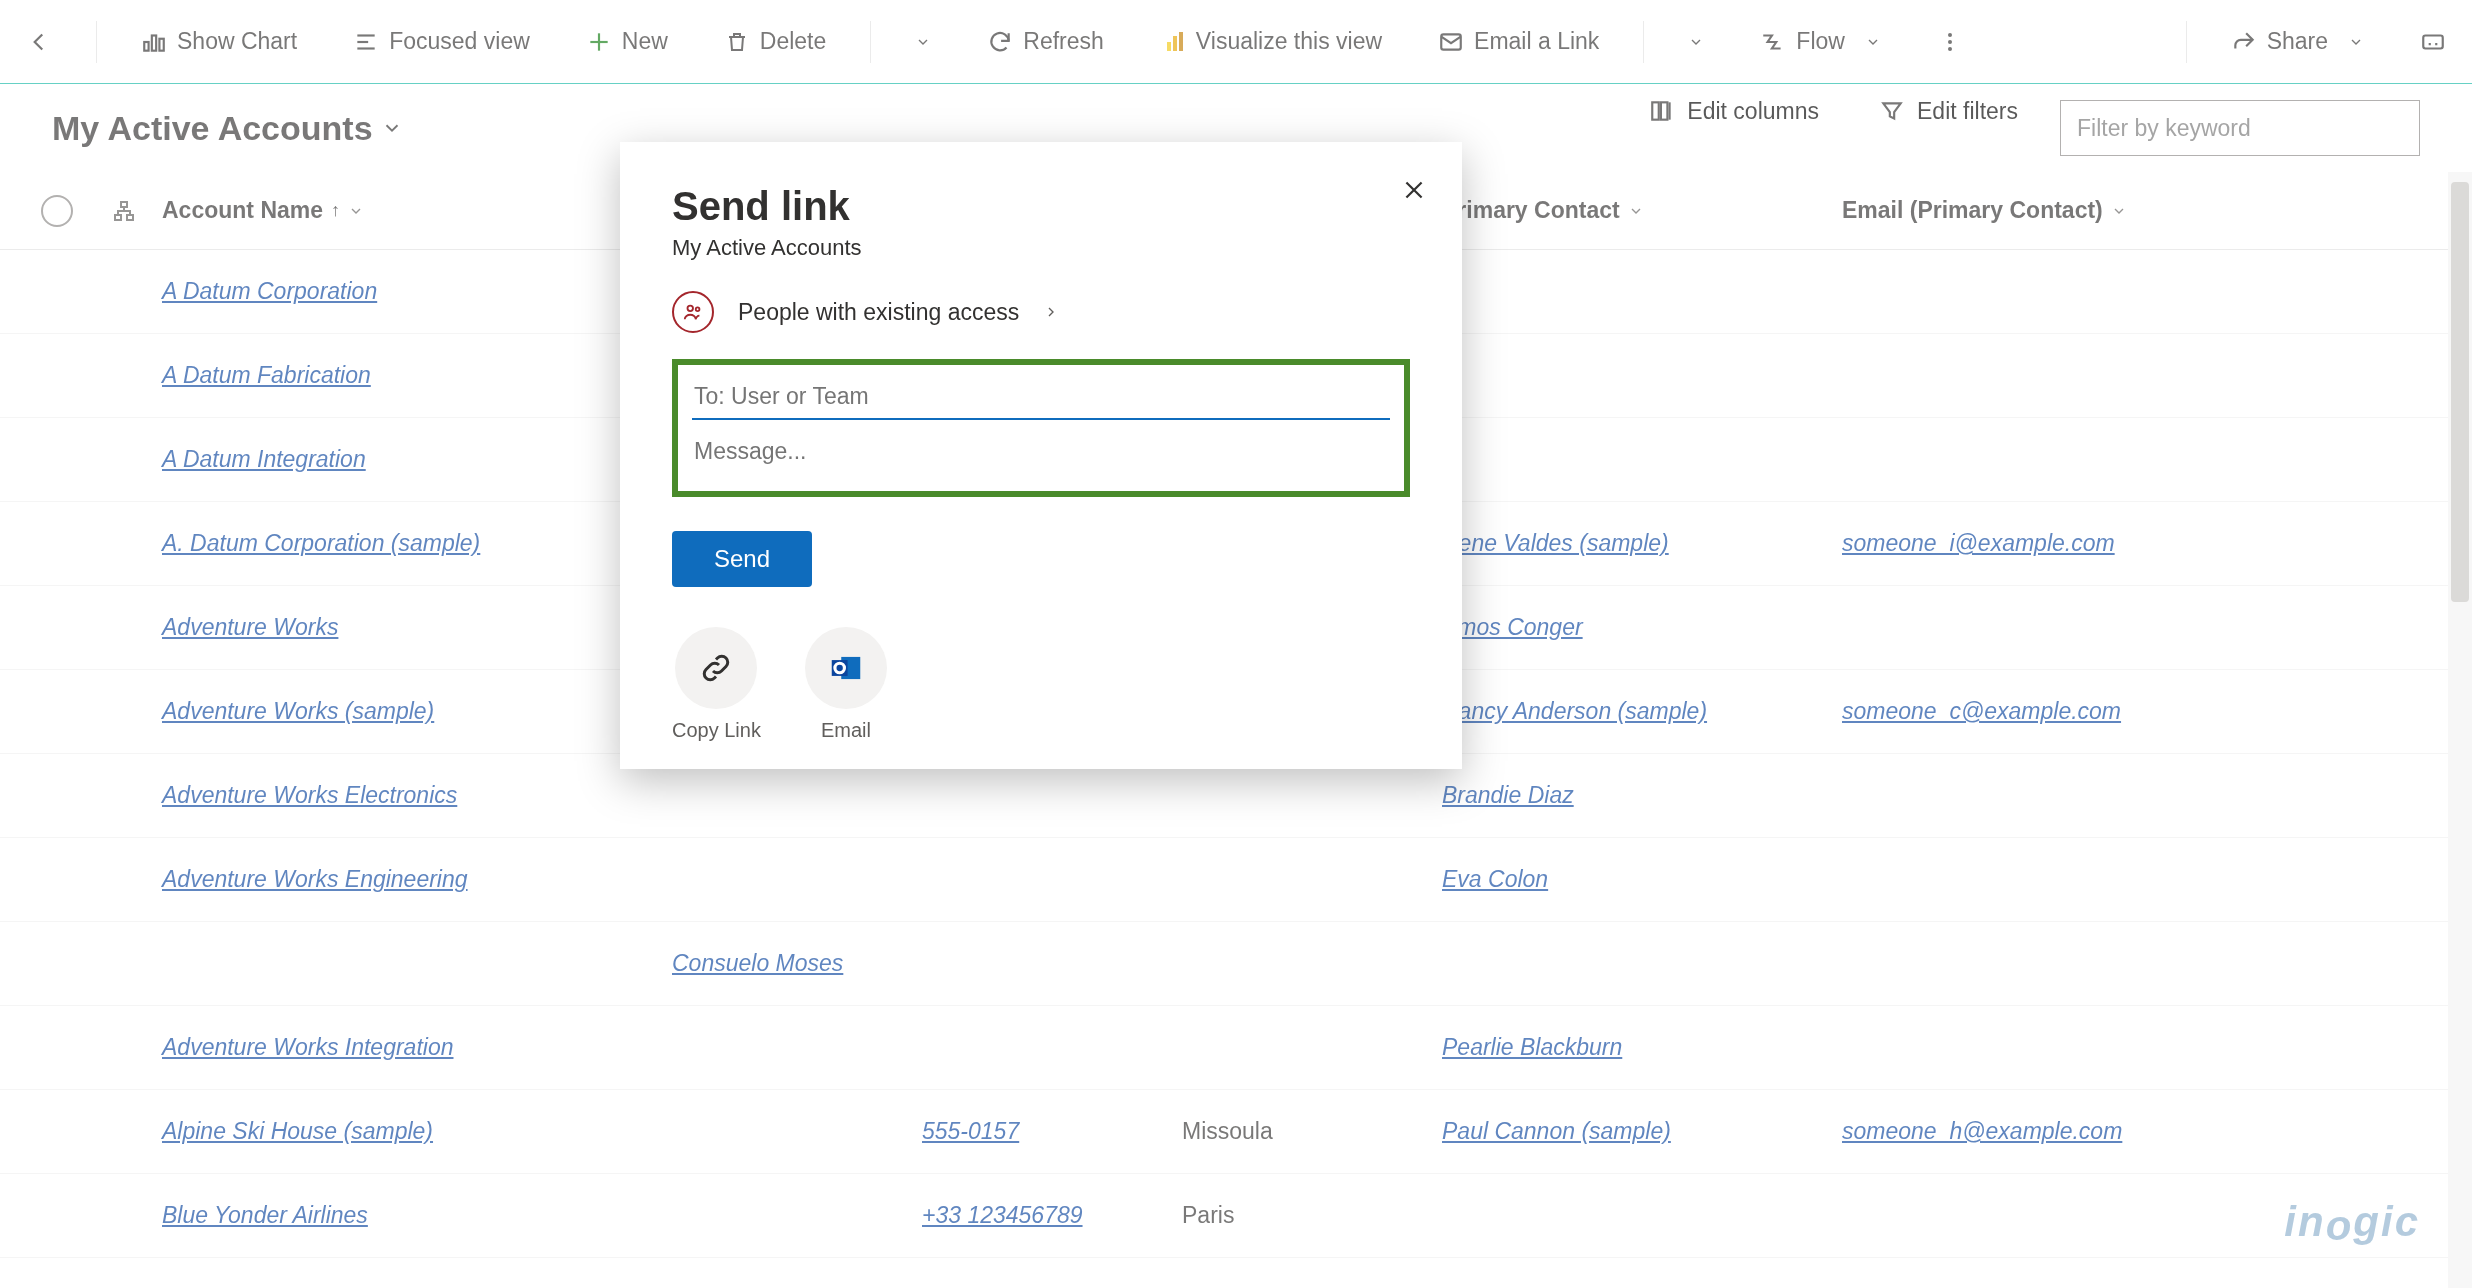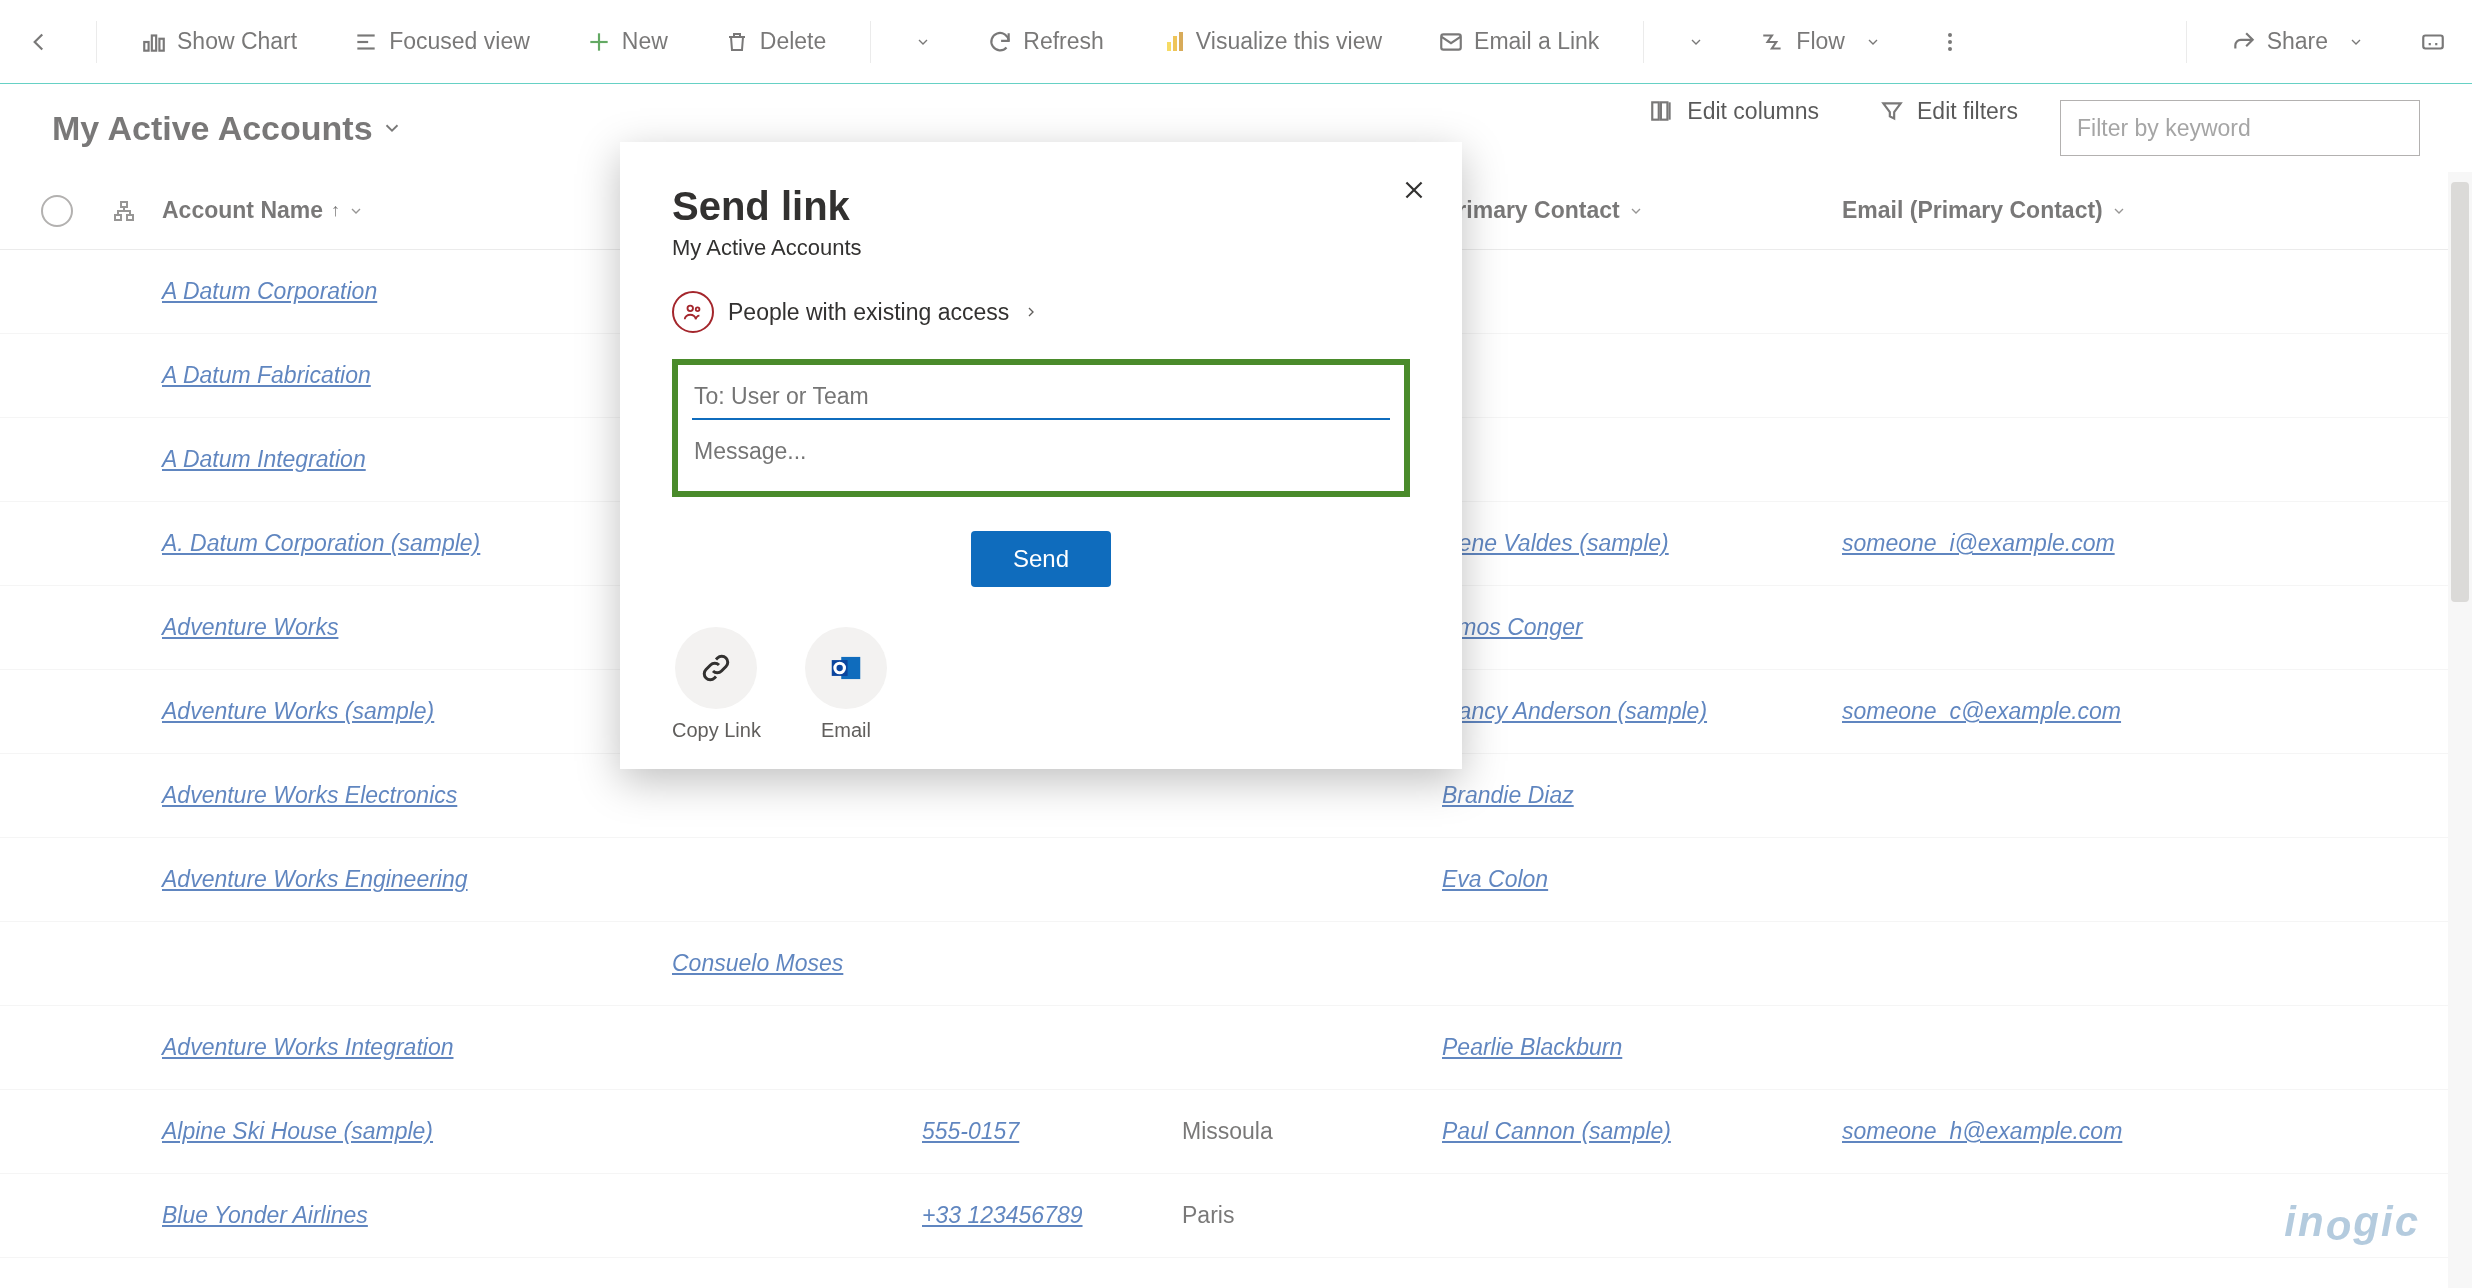--- a/index.html
+++ b/index.html
@@ -38,26 +38,26 @@
 
 .vscroll { position: absolute; right: 0; top: 0; width: 24px; height: 100%; background: #f3f3f3; }
 .vthumb { position: absolute; left: 3px; width: 18px; background: #c8c6c4; border-radius: 4px; }
 
 .overlay { position: absolute; inset: 0; background: rgba(255,255,255,0.35); }
 
 .dialog { position: absolute; left: 620px; top: 142px; width: 842px; height: 627px; background: #fff; box-shadow: 0 12px 40px rgba(0,0,0,.25); padding: 42px 52px 30px 52px; }
 .dlg-close { position: absolute; right: 28px; top: 28px; width: 40px; height: 40px; display: flex; align-items: center; justify-content: center; cursor: pointer; }
 .dlg-title { font-size: 40px; font-weight: 600; margin-bottom: 6px; }
 .dlg-sub { font-size: 22px; color: #323130; margin-bottom: 30px; }
-.access-row { display: flex; align-items: center; gap: 14px; margin-bottom: 26px; }
+.access-row { display: flex; align-items: center; gap: 24px; margin-bottom: 26px; }
 .access-icon { width: 42px; height: 42px; border: 2px solid #a4262c; border-radius: 50%; display: flex; align-items: center; justify-content: center; color: #a4262c; }
 .hl-box { border: 6px solid #4a8b2b; padding: 10px 14px 20px 14px; }
 .to-input { width: 100%; border: none; border-bottom: 2px solid #0f6cbd; padding: 8px 2px; font: inherit; color: #605e5c; outline: none; }
 .msg-input { width: 100%; border: none; padding: 18px 2px 6px 2px; font: inherit; color: #8a8886; outline: none; resize: none; }
-.send-row { display: flex; justify-content: center; margin-top: 34px; }
+.send-row { display: flex; justify-content: flex-start; margin-top: 34px; }
 .send-btn { background: #0f6cbd; color: #fff; border: none; padding: 14px 42px; font: inherit; font-size: 24px; border-radius: 4px; cursor: pointer; }
 .share-opts { display: flex; gap: 44px; margin-top: 40px; border-bottom: 1px solid #e1e1e1; padding-bottom: 40px; }
 .share-opt { display: flex; flex-direction: column; align-items: center; gap: 10px; font-size: 20px; color: #605e5c; }
 .opt-circle { width: 82px; height: 82px; border-radius: 50%; background: #f3f2f1; display: flex; align-items: center; justify-content: center; }
 .shared-with { margin-top: 28px; font-size: 24px; }
 
 .watermark { position: absolute; right: 52px; bottom: 42px; color: #a8c3d9; font-size: 42px; font-weight: 600; font-style: italic; letter-spacing: 2px; opacity: .85; }
 .watermark .o { display: inline-block; transform: translateY(4px); }
 svg { display: block; }
 </style>

